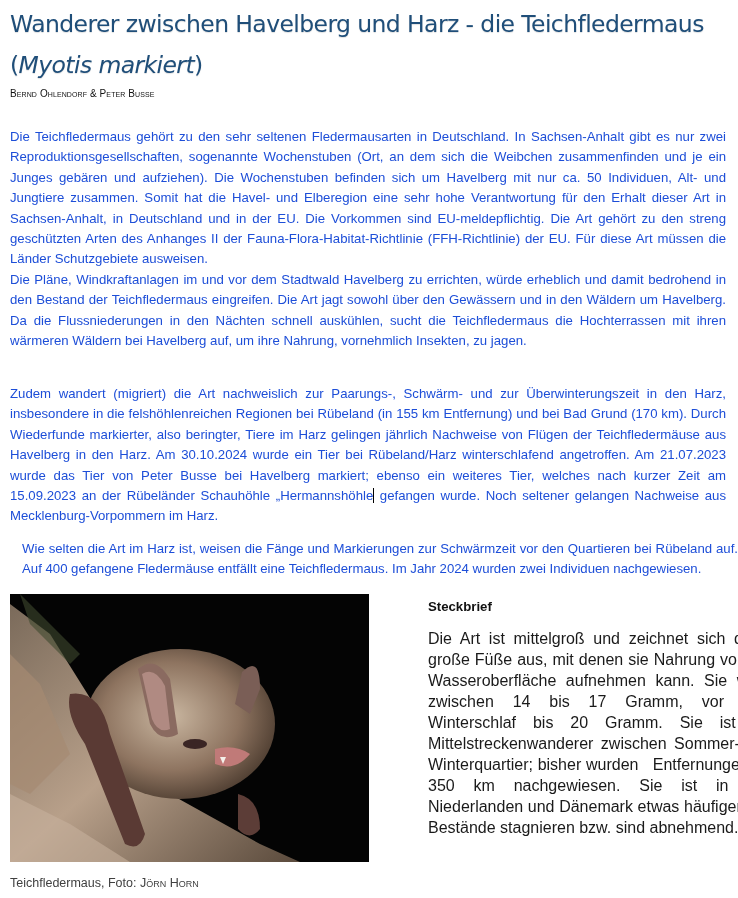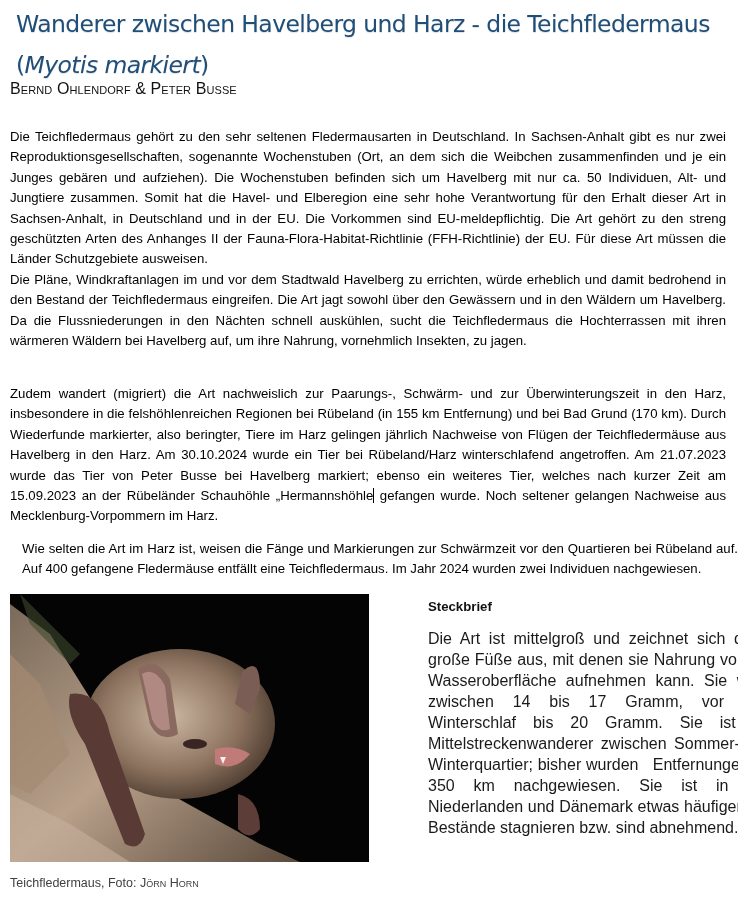--- a/index.html
+++ b/index.html
@@ -1,25 +1,25 @@
 <!DOCTYPE html>
 <html><head>
 <meta charset="utf-8">
 <style>
   html, body { margin: 0; padding: 0; background: #ffffff; }
   body { width: 738px; height: 898px; position: relative; overflow: hidden;
          font-family: "Liberation Sans", "DejaVu Sans", sans-serif; color: #1a1a1a; }
-  .title { position: absolute; left: 16px; top: 4px; width: 720px;
+  .title { position: absolute; left: 10px; top: 4px; width: 720px;
            font-family: "DejaVu Sans", sans-serif; font-size: 23.5px; line-height: 41px;
            color: #1f4e79; letter-spacing: -0.6px; text-shadow: 0 1px 1px rgba(0,0,0,0.12); }
   .title em { font-style: italic; }
-  .authors { position: absolute; left: 10px; top: 80px; font-size: 16px; color: #111;
+  .authors { position: absolute; left: 10px; top: 88px; font-size: 10px; color: #111;
              font-variant: small-caps; letter-spacing: 0.1px; }
   .para { position: absolute; left: 10px; width: 716px; font-size: 13.2px; line-height: 20.4px;
-          text-align: justify; color: #000000; }
+          text-align: justify; color: #1d4ed8; }
   #p1 { top: 127px; }
   #p2 { top: 270px; }
   #p3 { top: 384px; }
   #p4 { top: 527px; font-size: 13.2px; }
   .photo { position: absolute; left: 10px; top: 594px; width: 359px; height: 268px;
            background: #050505; overflow: hidden; }
   .photo svg { display: block; }
   .steck { position: absolute; left: 380px; top: 597px; width: 346px; margin-left: 48px; }
   .steck-title { font-weight: bold; font-size: 13.2px; line-height: 20px; color: #111; }
   .steck-body { margin-top: 11px; font-size: 16px; line-height: 21px; text-align: justify; }

